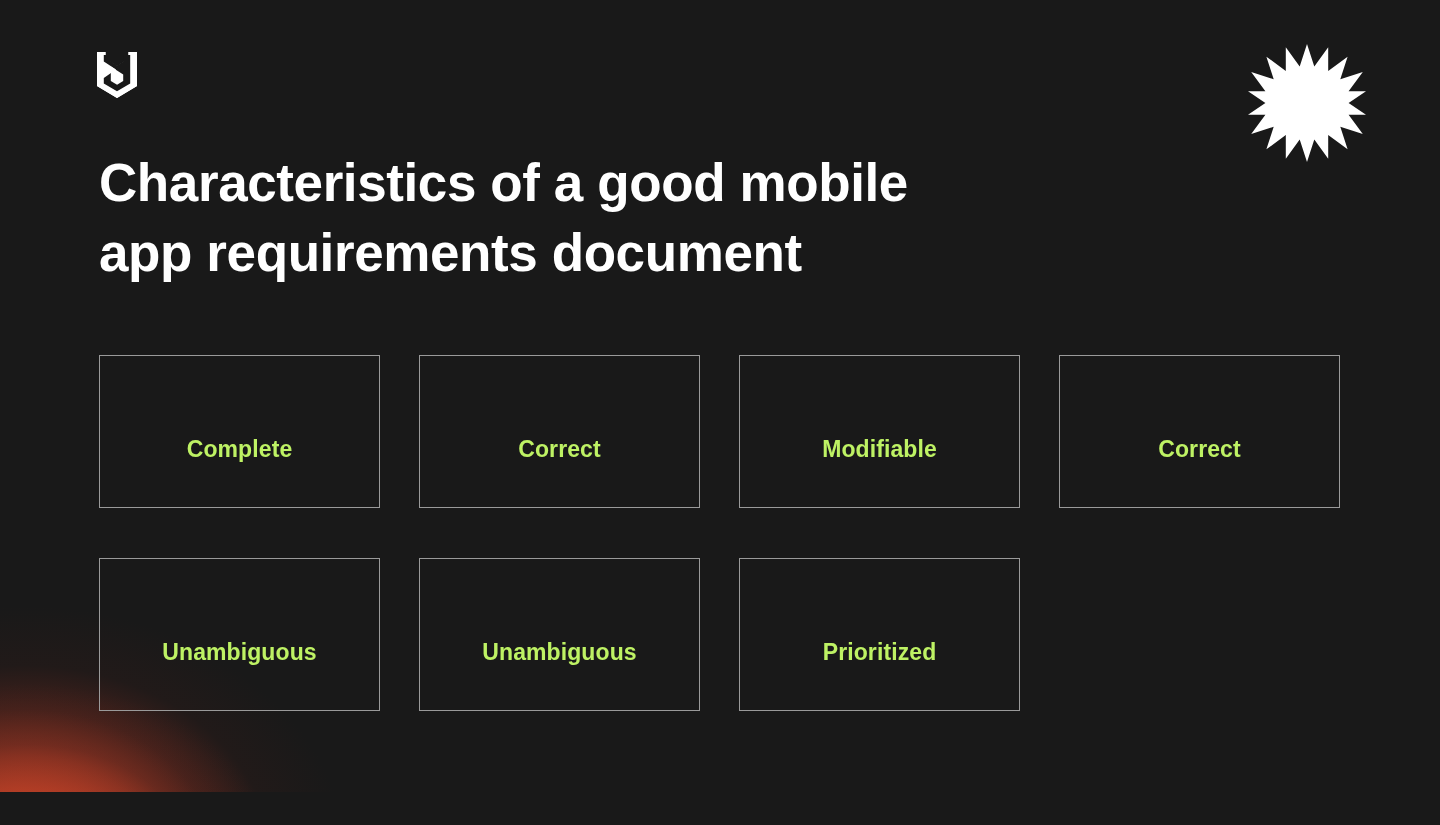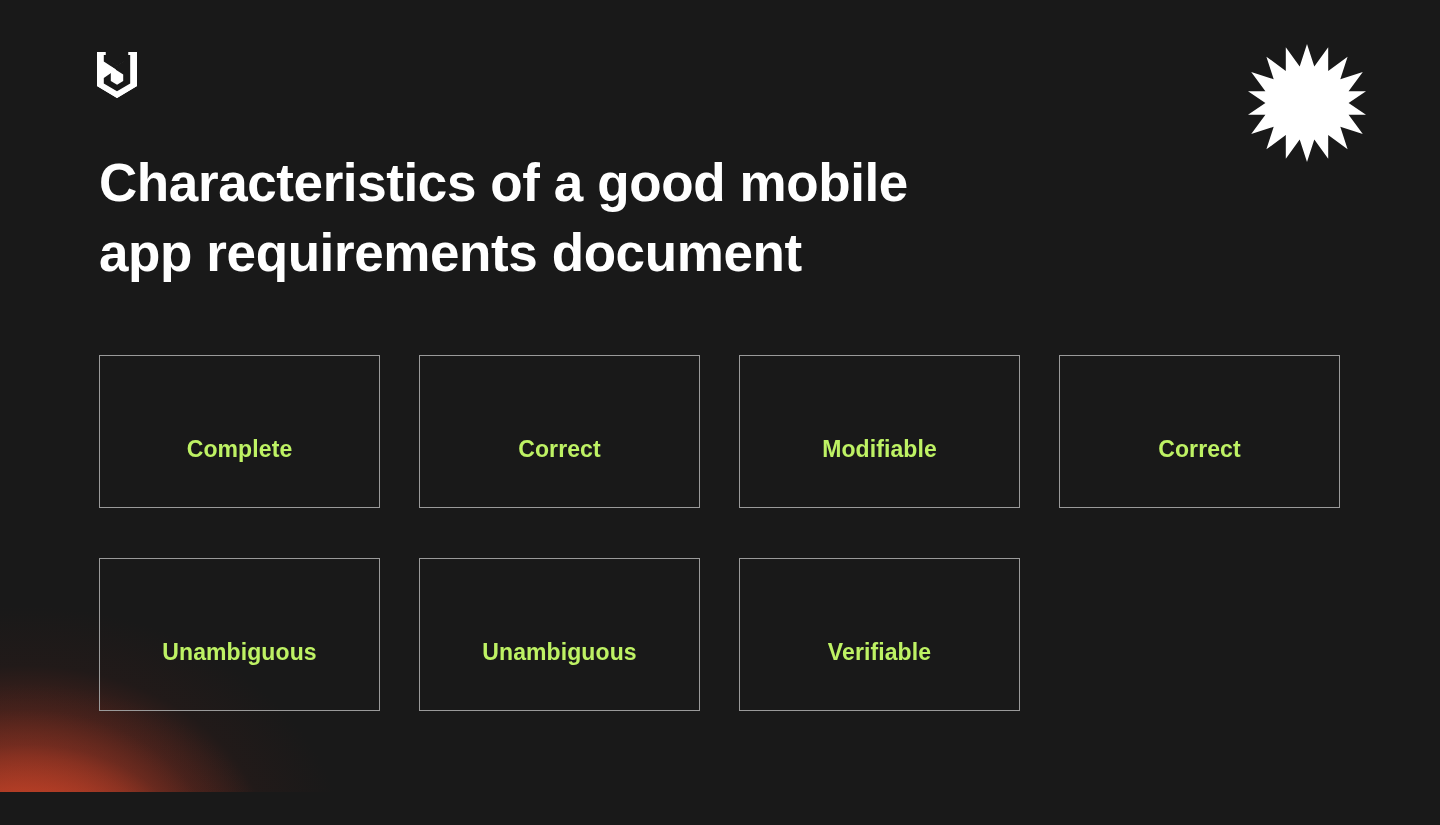--- a/index.html
+++ b/index.html
@@ -175,17 +175,17 @@
     <div class="card">
       <span class="card-label">Correct</span>
     </div>
     <div class="card">
       <span class="card-label">Unambiguous</span>
     </div>
     <div class="card">
       <span class="card-label">Unambiguous</span>
     </div>
     <div class="card">
-      <span class="card-label">Verifiable</span>
+      <span class="card-label">Prioritized</span>
     </div>
   </div>
 
 </div>
 
 </body></html>

